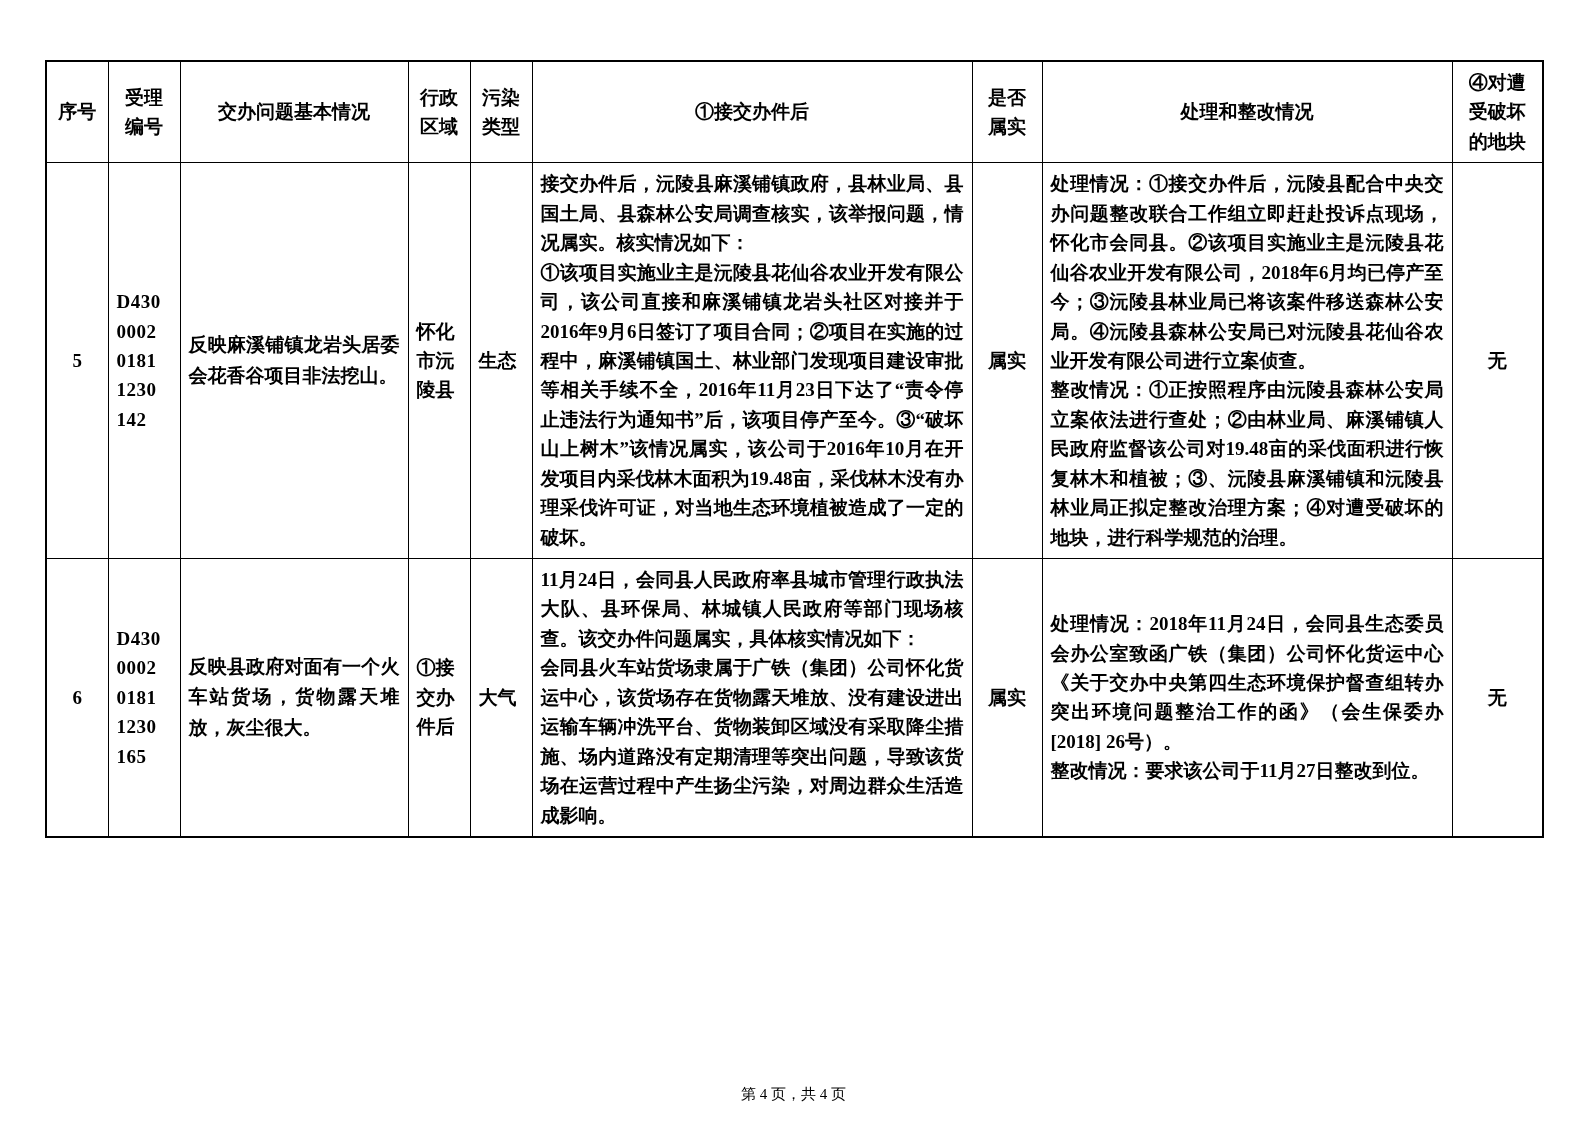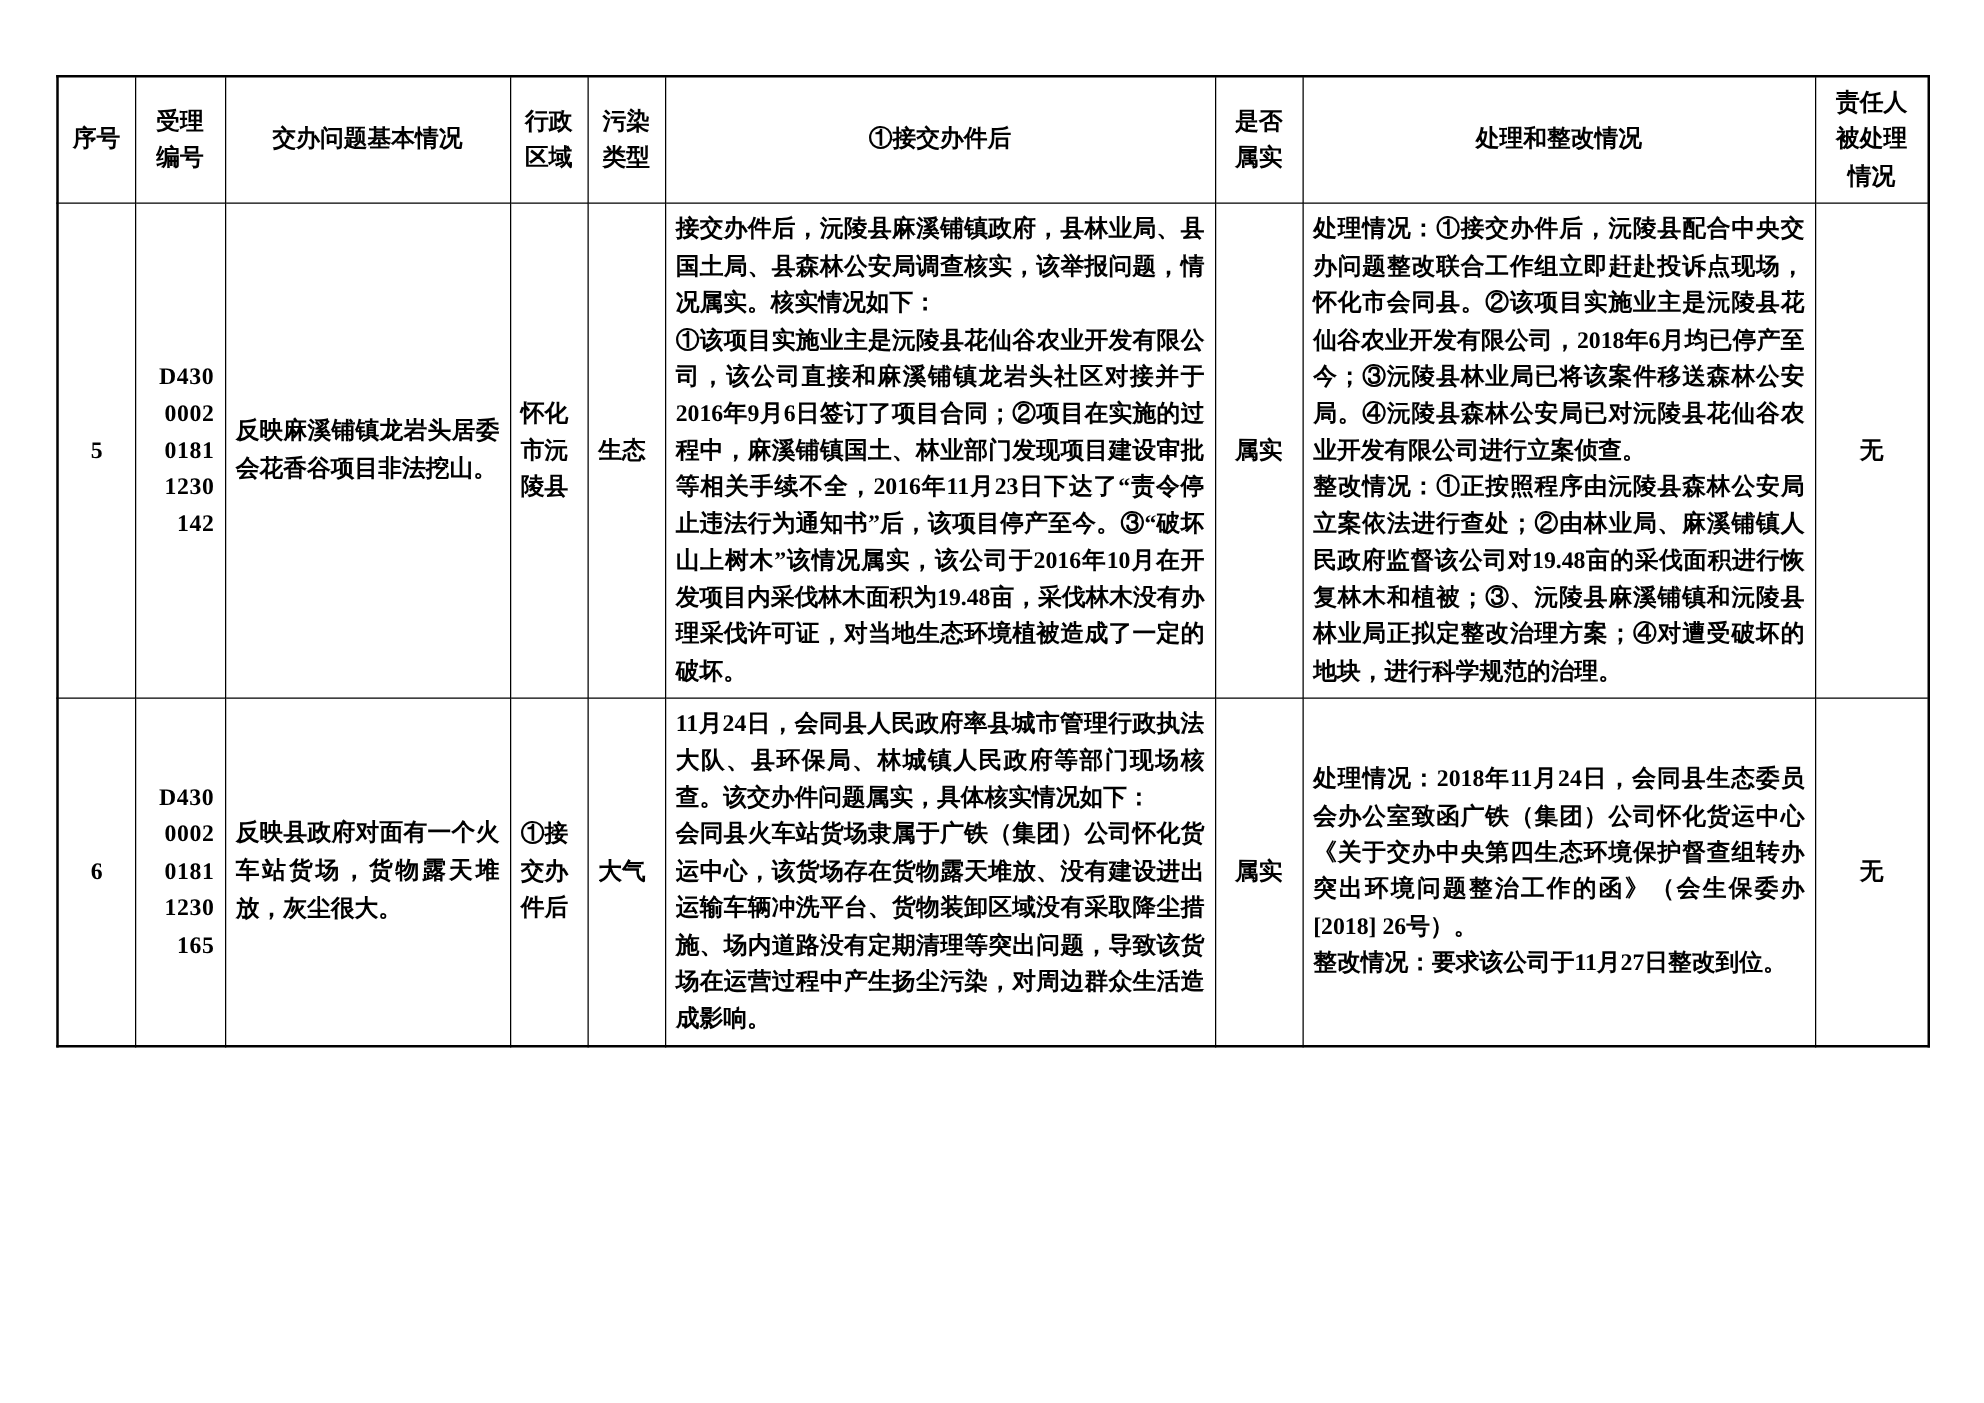--- a/index.html
+++ b/index.html
@@ -62,21 +62,21 @@
     text-justify: inter-ideograph;
     vertical-align: top;
     margin-left: 32px;
   }
   td.cell-narrow {
     text-align: left;
     line-height: 1.5;
     font-size: 19px;
   }
   .code-text {
-    text-align: right;
+    text-align: left;
     line-height: 1.55;
     letter-spacing: 0.5px;
     word-break: break-all;
   }
   .para {
     margin: 0;
     text-indent: 0;
   }
   .para + .para {
     margin-top: 0;
@@ -123,21 +123,21 @@
     <thead>
       <tr>
         <th>序号</th>
         <th>受理编号</th>
         <th>交办问题基本情况</th>
         <th>行政区域</th>
         <th>污染类型</th>
         <th>①接交办件后</th>
         <th>是否属实</th>
         <th>处理和整改情况</th>
-        <th>责任人被处理情况</th>
+        <th>④对遭受破坏的地块</th>
       </tr>
     </thead>
     <tbody>
       <tr>
         <td class="cell-center vcenter-mid">5</td>
         <td class="vcenter-mid">
           <div class="code-text">D430 0002 0181 1230 142</div>
         </td>
         <td class="vcenter-mid">
           <div class="desc-text">反映麻溪铺镇龙岩头居委会花香谷项目非法挖山。</div>
@@ -172,14 +172,15 @@
         <td class="cell-center vcenter-mid">属实</td>
         <td class="cell-body vcenter-mid">
           <p class="para"><span>处理情况：</span><span>2018年11月24日，会同县生态委员会办公室致函广铁（集团）公司怀化货运中心《关于交办中央第四生态环境保护督查组转办突出环境问题整治工作的函》（会生保委办 [2018] 26号）。</span></p>
           <p class="para block-gap"><span>整改情况：</span><span>要求该公司于11月27日整改到位。</span></p>
         </td>
         <td class="cell-center vcenter-mid">无</td>
       </tr>
     </tbody>
   </table>
 
+  <div class="footer">第 4 页，共 4 页</div>
 
 </div>
 
 </body></html>

